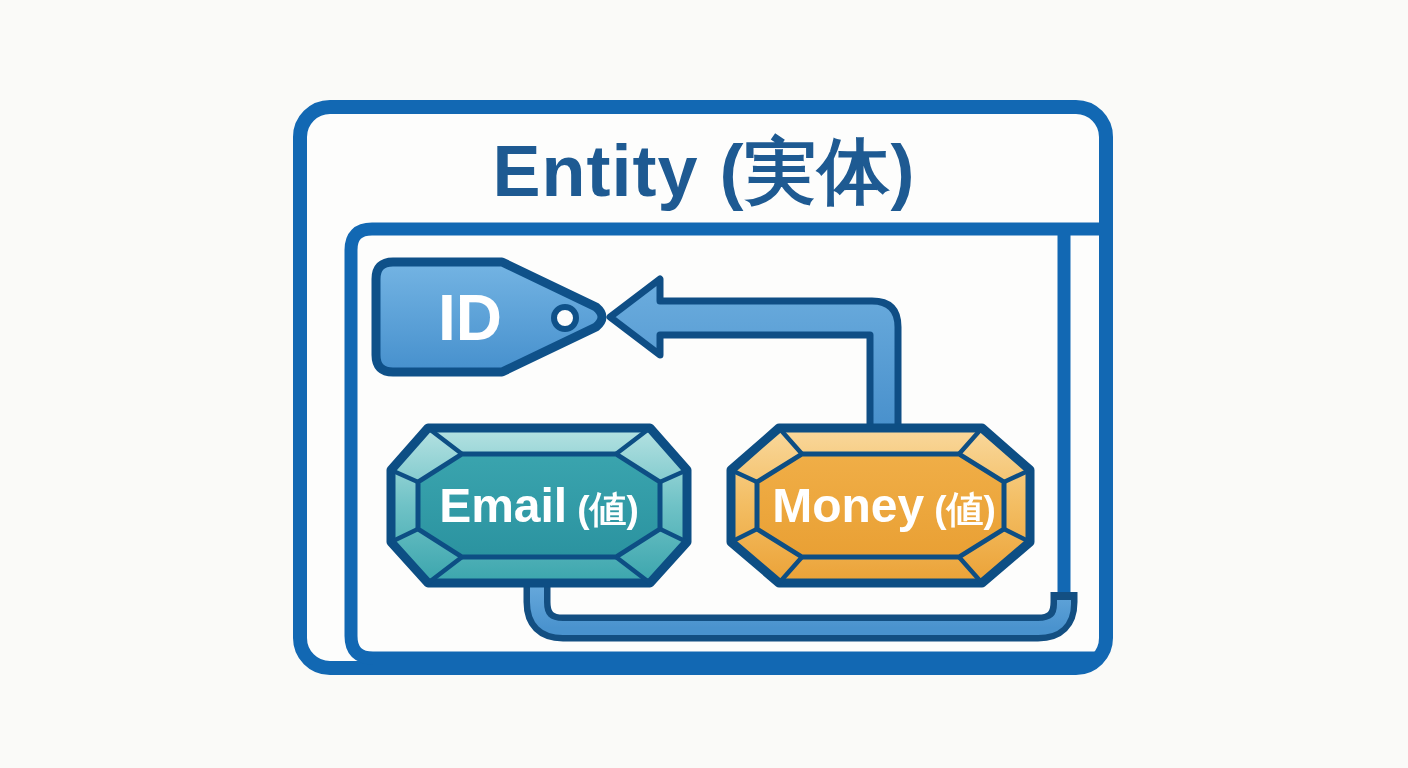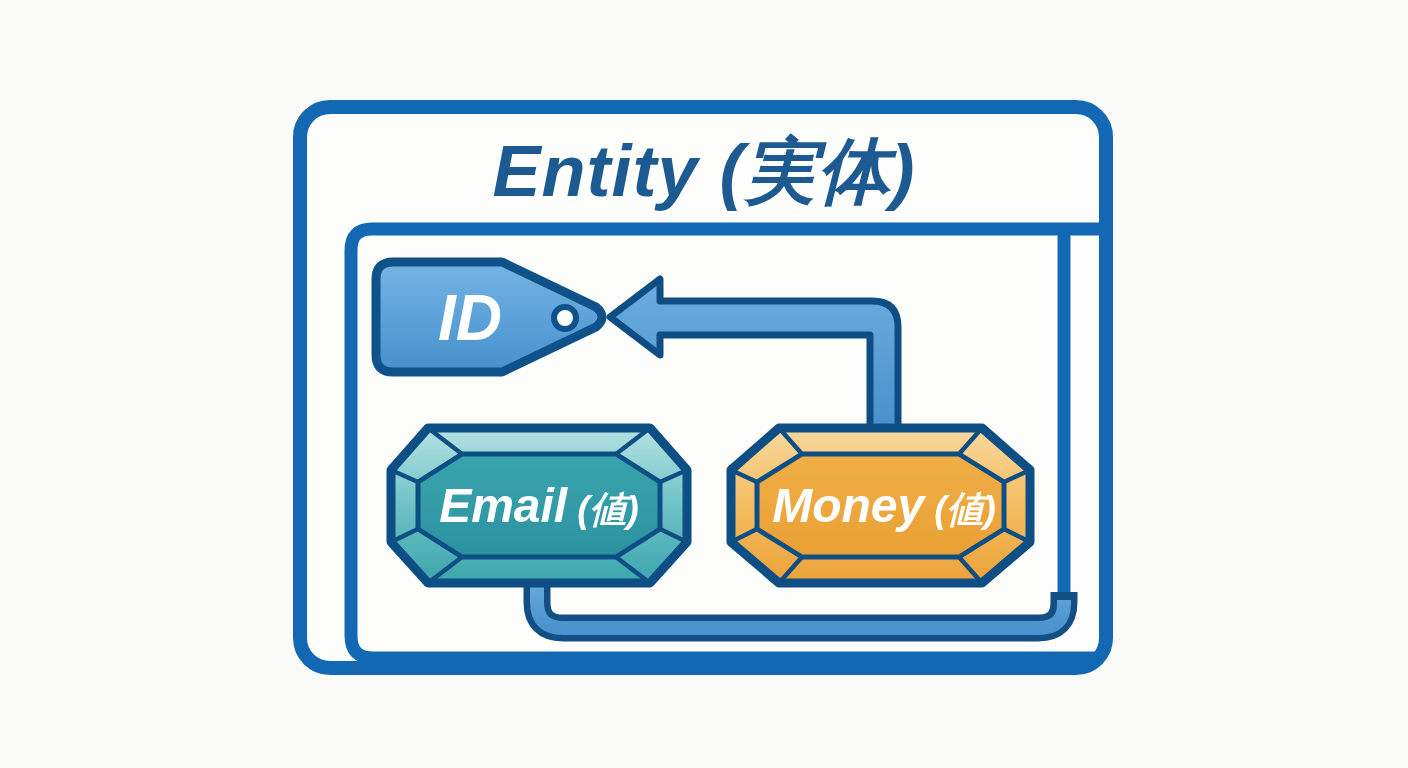--- a/index.html
+++ b/index.html
@@ -8,21 +8,20 @@
     width: 1408px;
     height: 768px;
     background: #fafaf8;
     overflow: hidden;
     font-family: "Liberation Sans", "DejaVu Sans", sans-serif;
   }
   .stage {
     position: relative;
     width: 1408px;
     height: 768px;
-    font-style: italic;
   }
   svg { display: block; }
   text {
     font-family: "Liberation Sans", "DejaVu Sans", sans-serif;
     font-weight: bold;
   }
   .title-text {
     font-size: 72px;
     fill: #1e5a92;
     letter-spacing: 1px;

